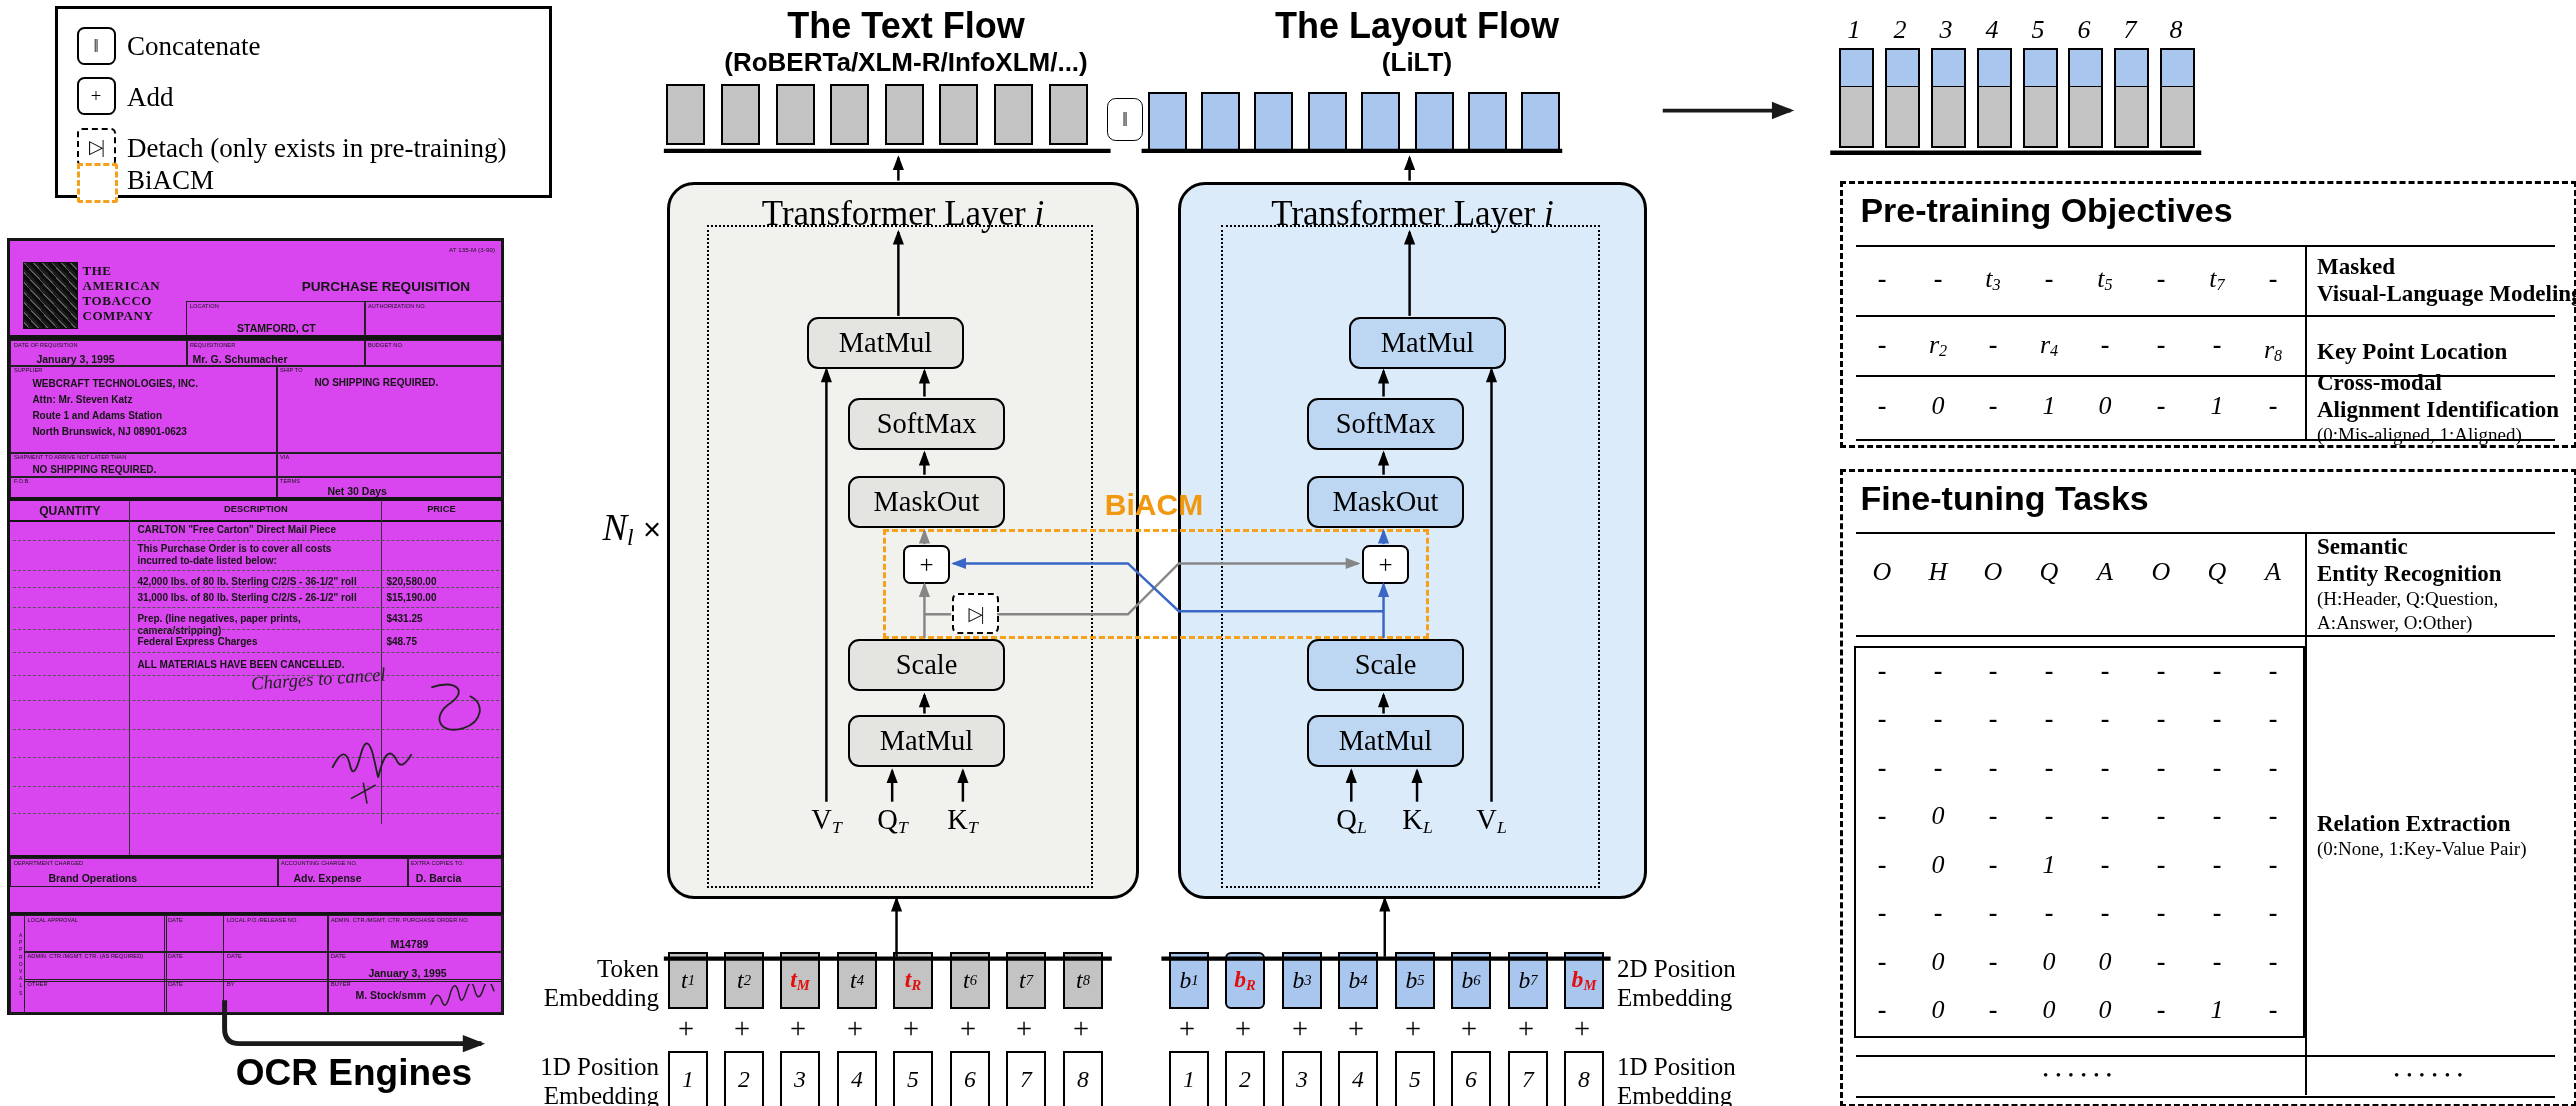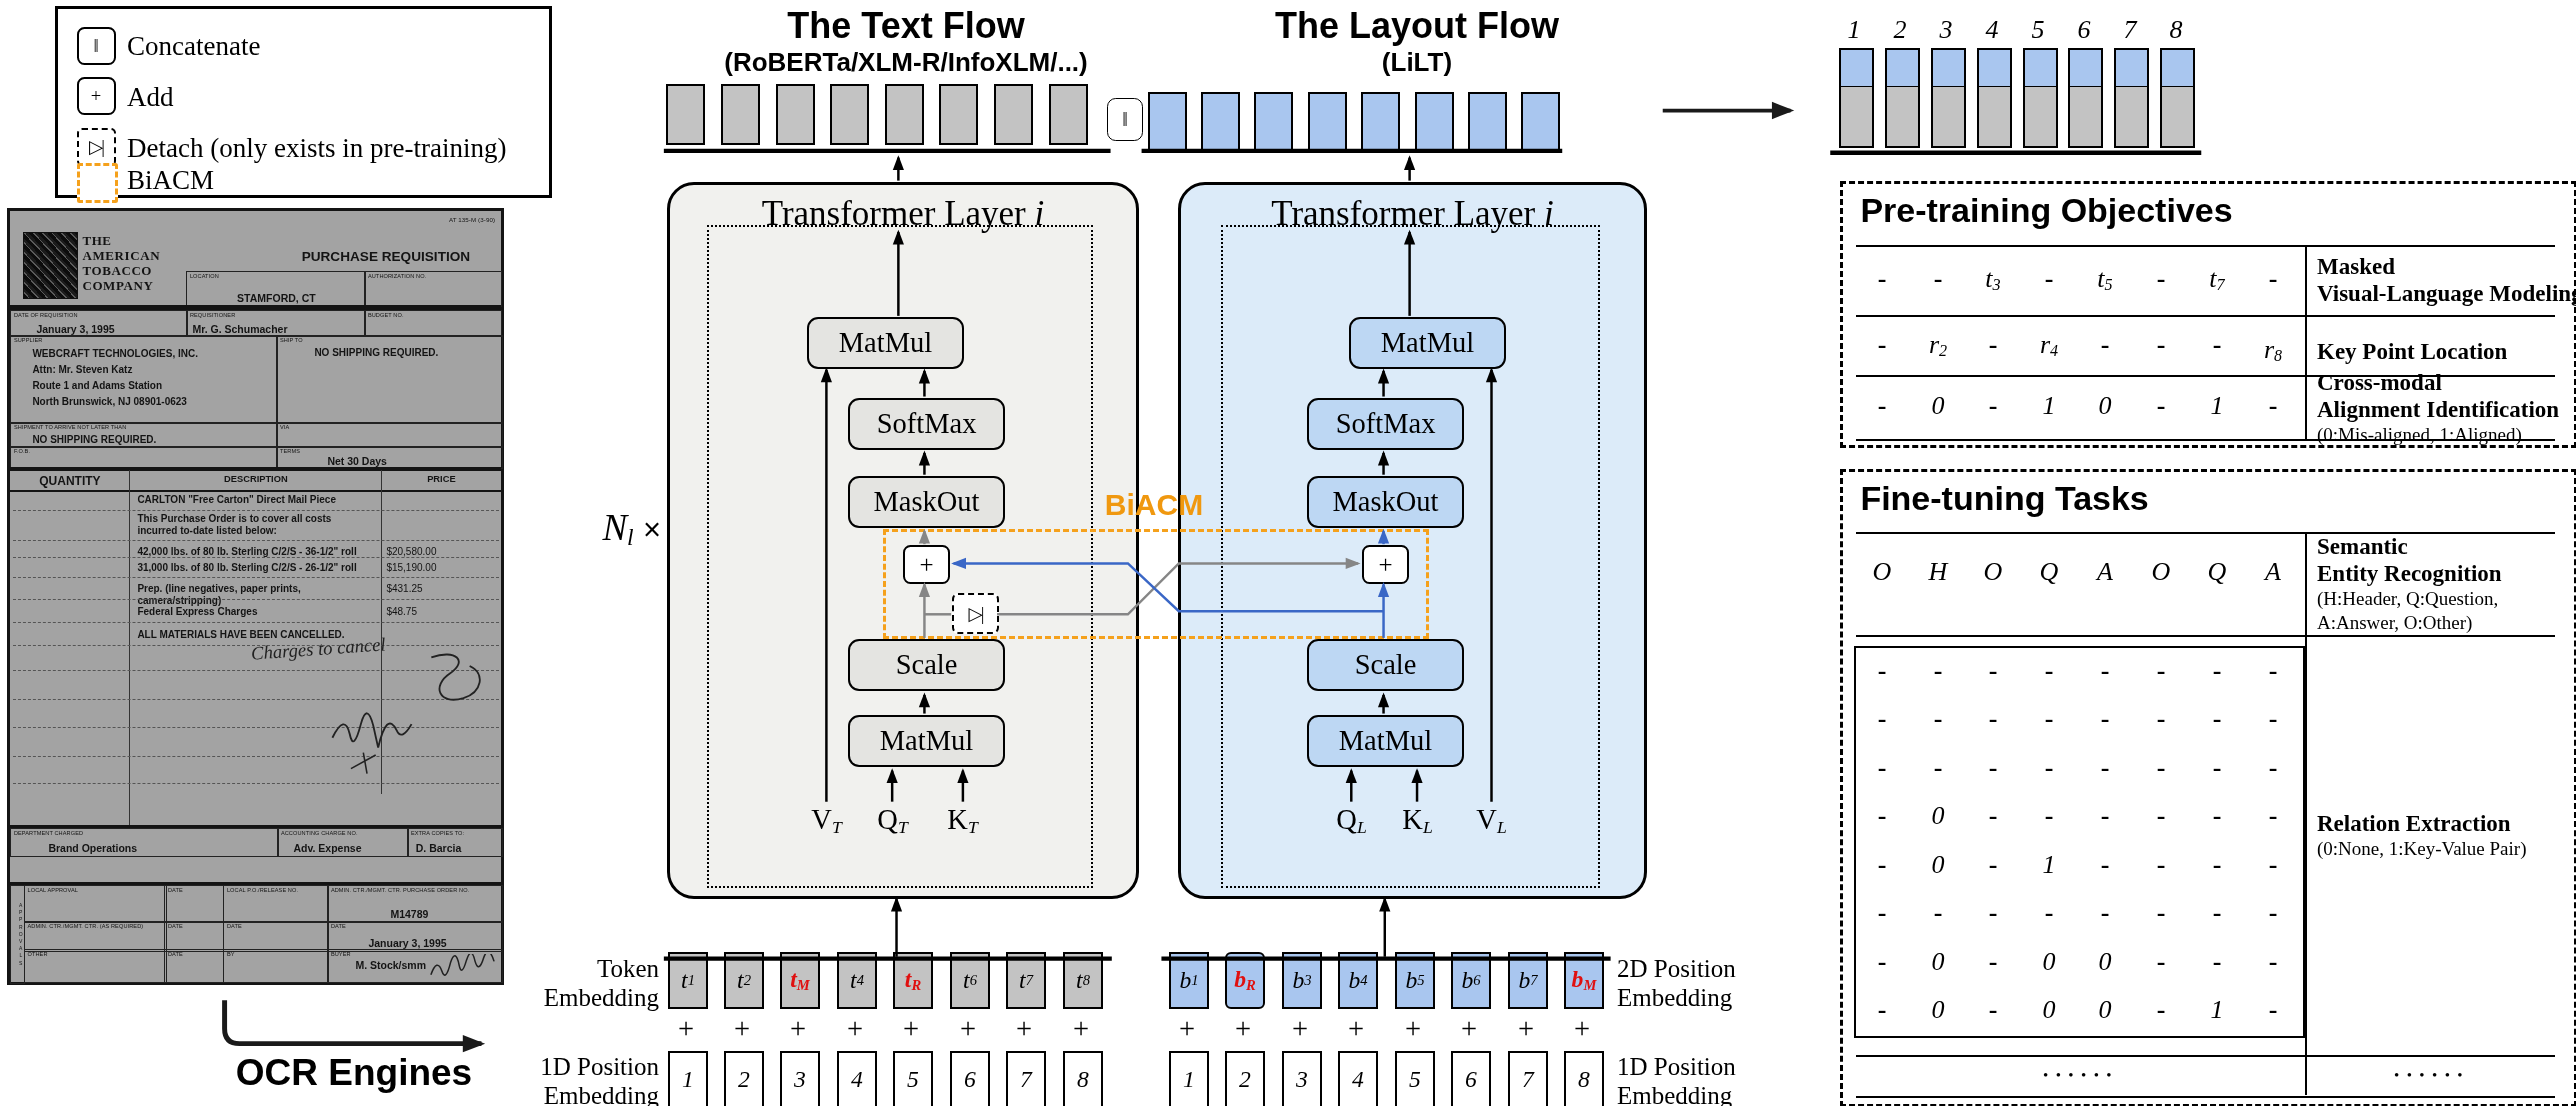--- a/index.html
+++ b/index.html
@@ -14,30 +14,30 @@
 
   
   .legend{left:55px;top:6.2px;width:491px;height:186px;border:3.1px solid #000;background:#fff;z-index:2;}
   .leg-sym{position:absolute;left:18.6px;width:35px;height:34px;border:2.5px solid #000;border-radius:7.4px;
            display:flex;align-items:center;justify-content:center;font-size:18.6px;background:#fff;}
   .leg-sym.dashed{border-style:dashed;border-radius:5px;letter-spacing:-1.9px;}
   .leg-sym.orange{border:3.7px dashed #f5a11c;border-radius:2.5px;}
   .leg-lbl{position:absolute;left:69px;font-size:27px;}
 
   
-  .doc{left:7.4px;top:208px;width:491px;height:771px;border:3.7px solid #141414;background:#a3a3a3;z-index:1;
+  .doc{left:7.4px;top:238px;width:491px;height:771px;border:3.7px solid #141414;background:#d946ef;z-index:1;
        font-family:"Liberation Sans","DejaVu Sans",sans-serif;color:#141414;}
   .d-lbl{position:absolute;font-size:5.6px;letter-spacing:0.1px;white-space:nowrap;}
   .d-val{position:absolute;font-weight:bold;font-size:10.5px;white-space:nowrap;}
   .d-box{position:absolute;border:1.1px solid #222;}
   .d-thick{position:absolute;background:#141414;}
   .d-dash{position:absolute;border-top:1px dashed #555;height:0;}
   .d-vline{position:absolute;background:#333;width:1px;}
   .d-row-desc{position:absolute;font-weight:bold;font-size:10px;line-height:11.8px;}
-  .d-row-price{position:absolute;font-weight:normal;font-size:10px;}
+  .d-row-price{position:absolute;font-weight:bold;font-size:10px;}
   .d-company div{font-family:"Liberation Serif",serif;font-weight:700;font-size:13px;line-height:15px;letter-spacing:0.6px;}
   .d-logo{position:absolute;left:12.4px;top:21px;width:53px;height:65px;background:
       repeating-linear-gradient(47deg,#0c0c0c 0 3.1px,#5a5a5a 3.1px 4.3px,#1c1c1c 4.3px 6.8px);border:1.2px solid #111;}
   .d-hand{position:absolute;font-family:"Liberation Serif",serif;font-style:italic;font-size:18.6px;color:#222;
           transform:rotate(-4deg);white-space:nowrap;}
   .d-vertical{writing-mode:vertical-rl;text-orientation:upright;font-size:5px;letter-spacing:1.2px;}
 
   
   .flow-title{font-weight:bold;font-size:36px;text-align:center;z-index:2;}
   .flow-sub{font-weight:bold;font-size:26px;text-align:center;z-index:2;}

